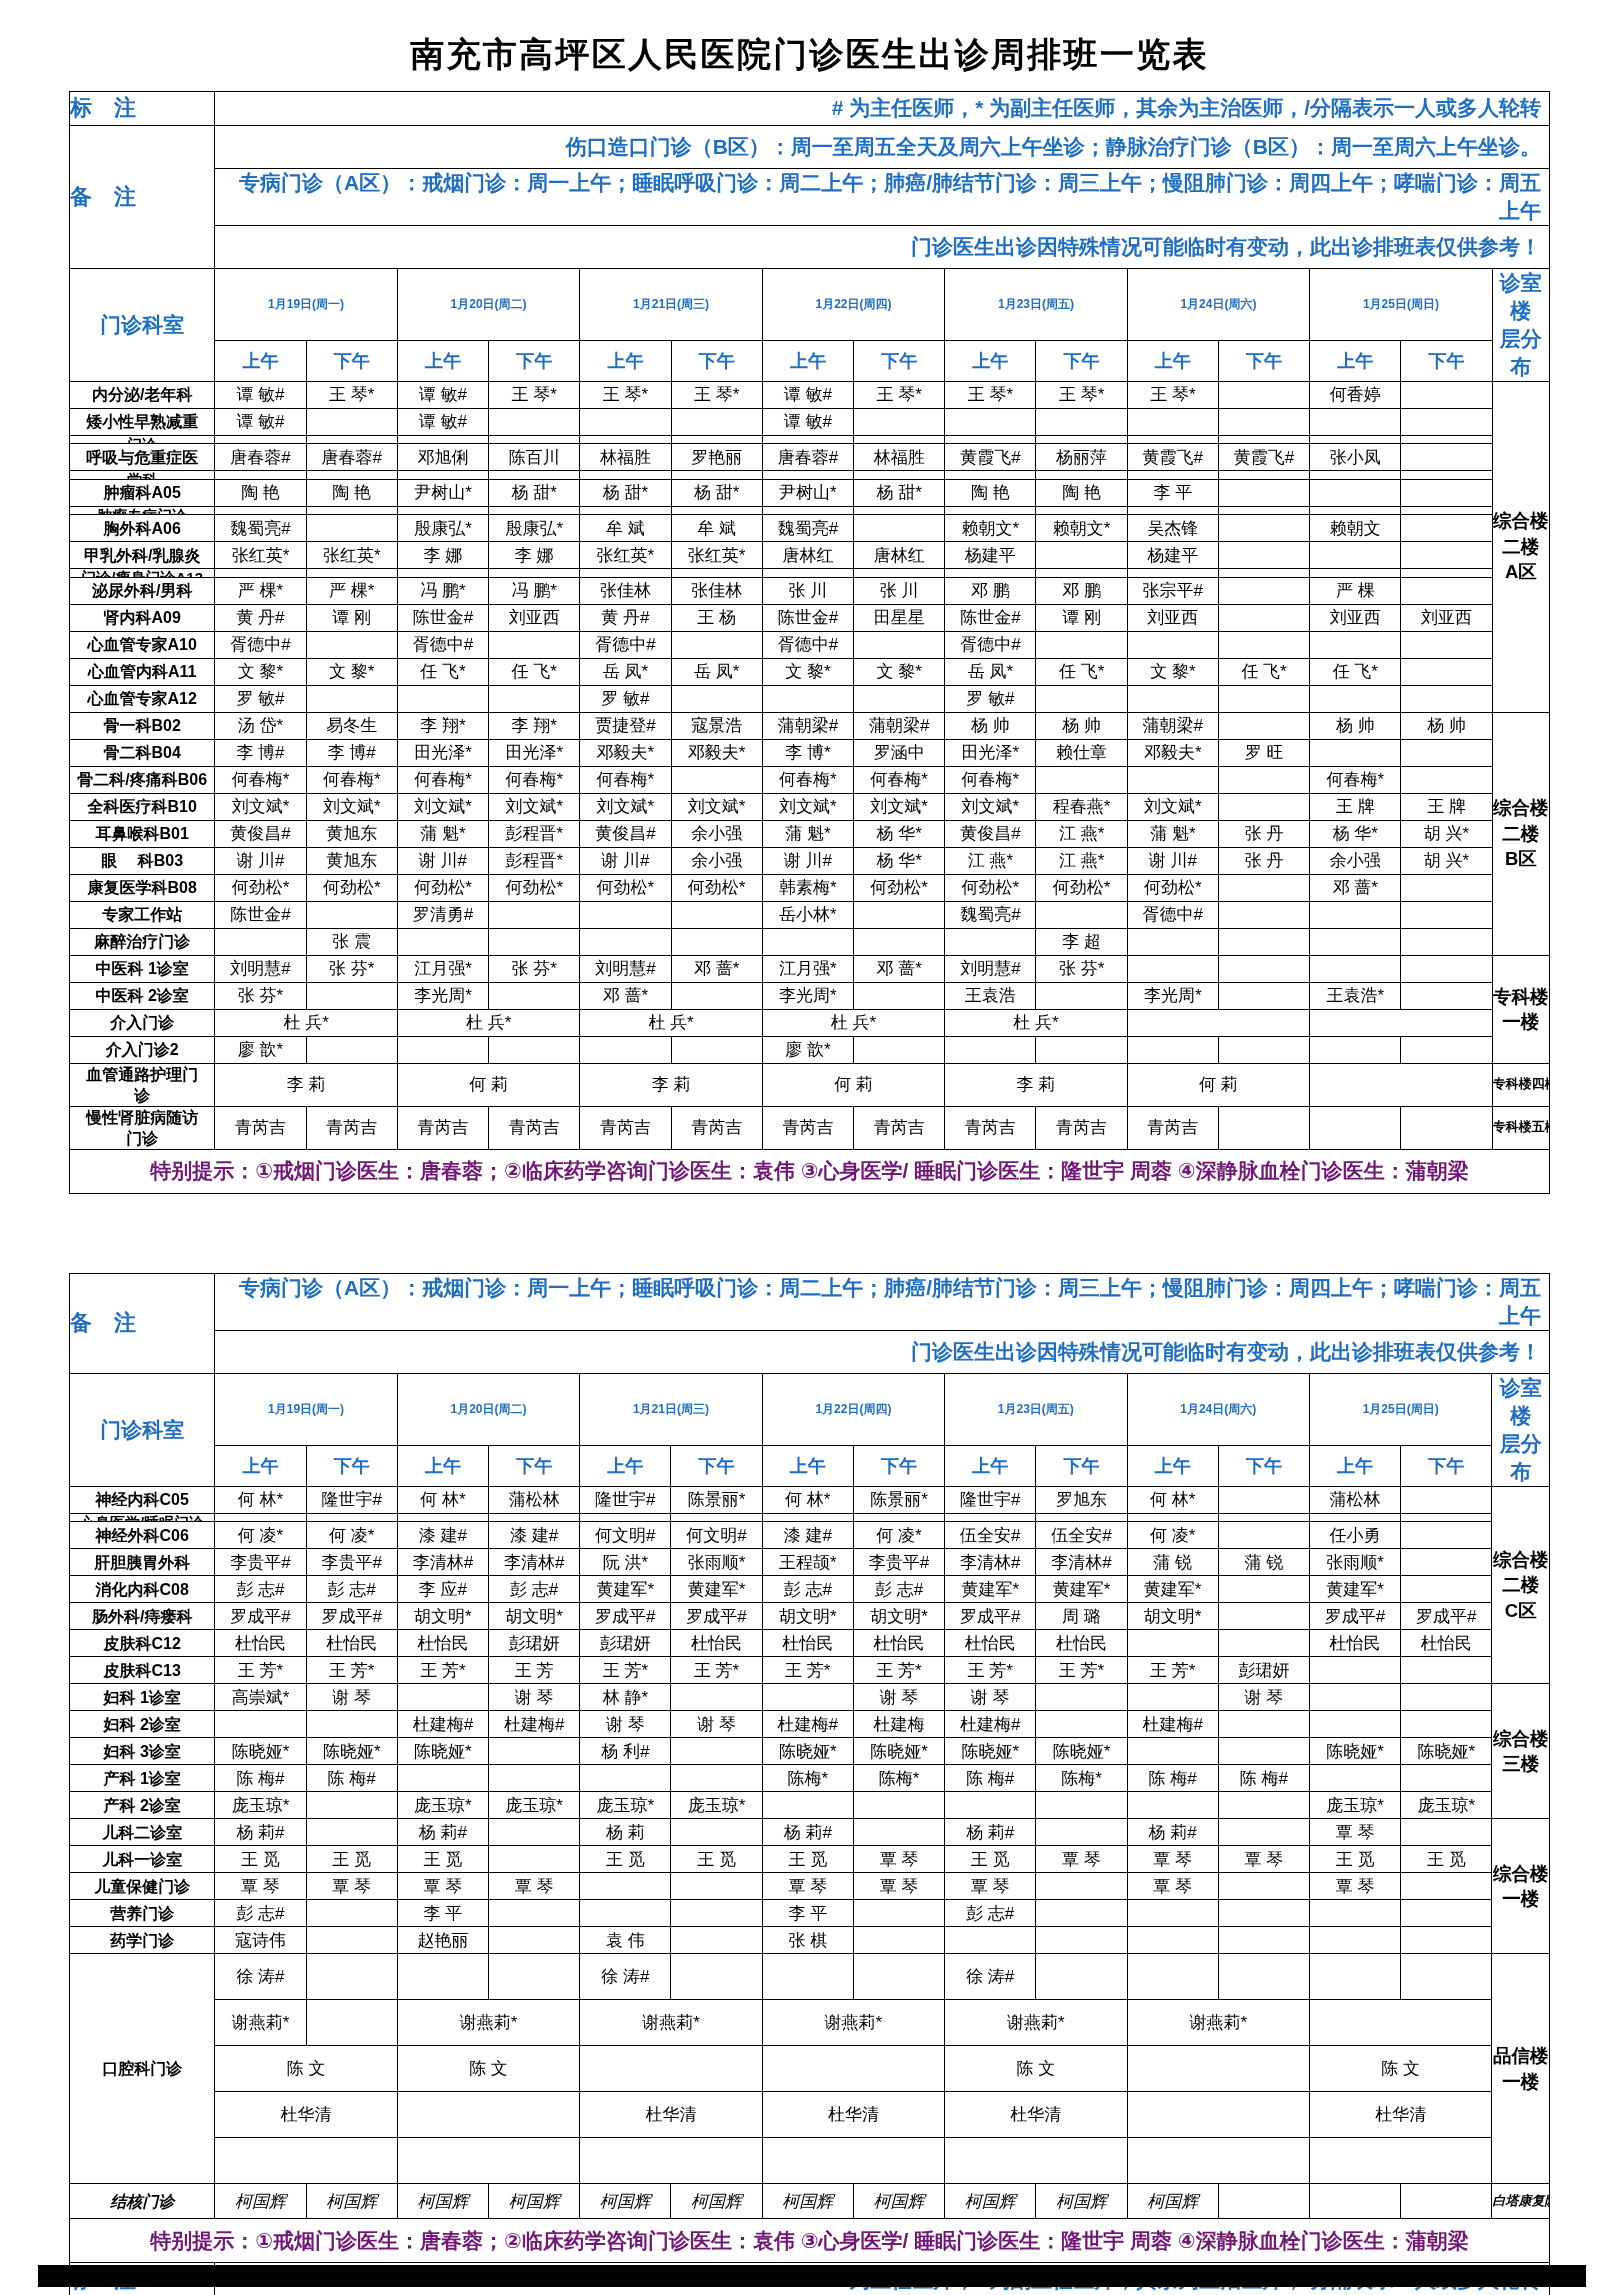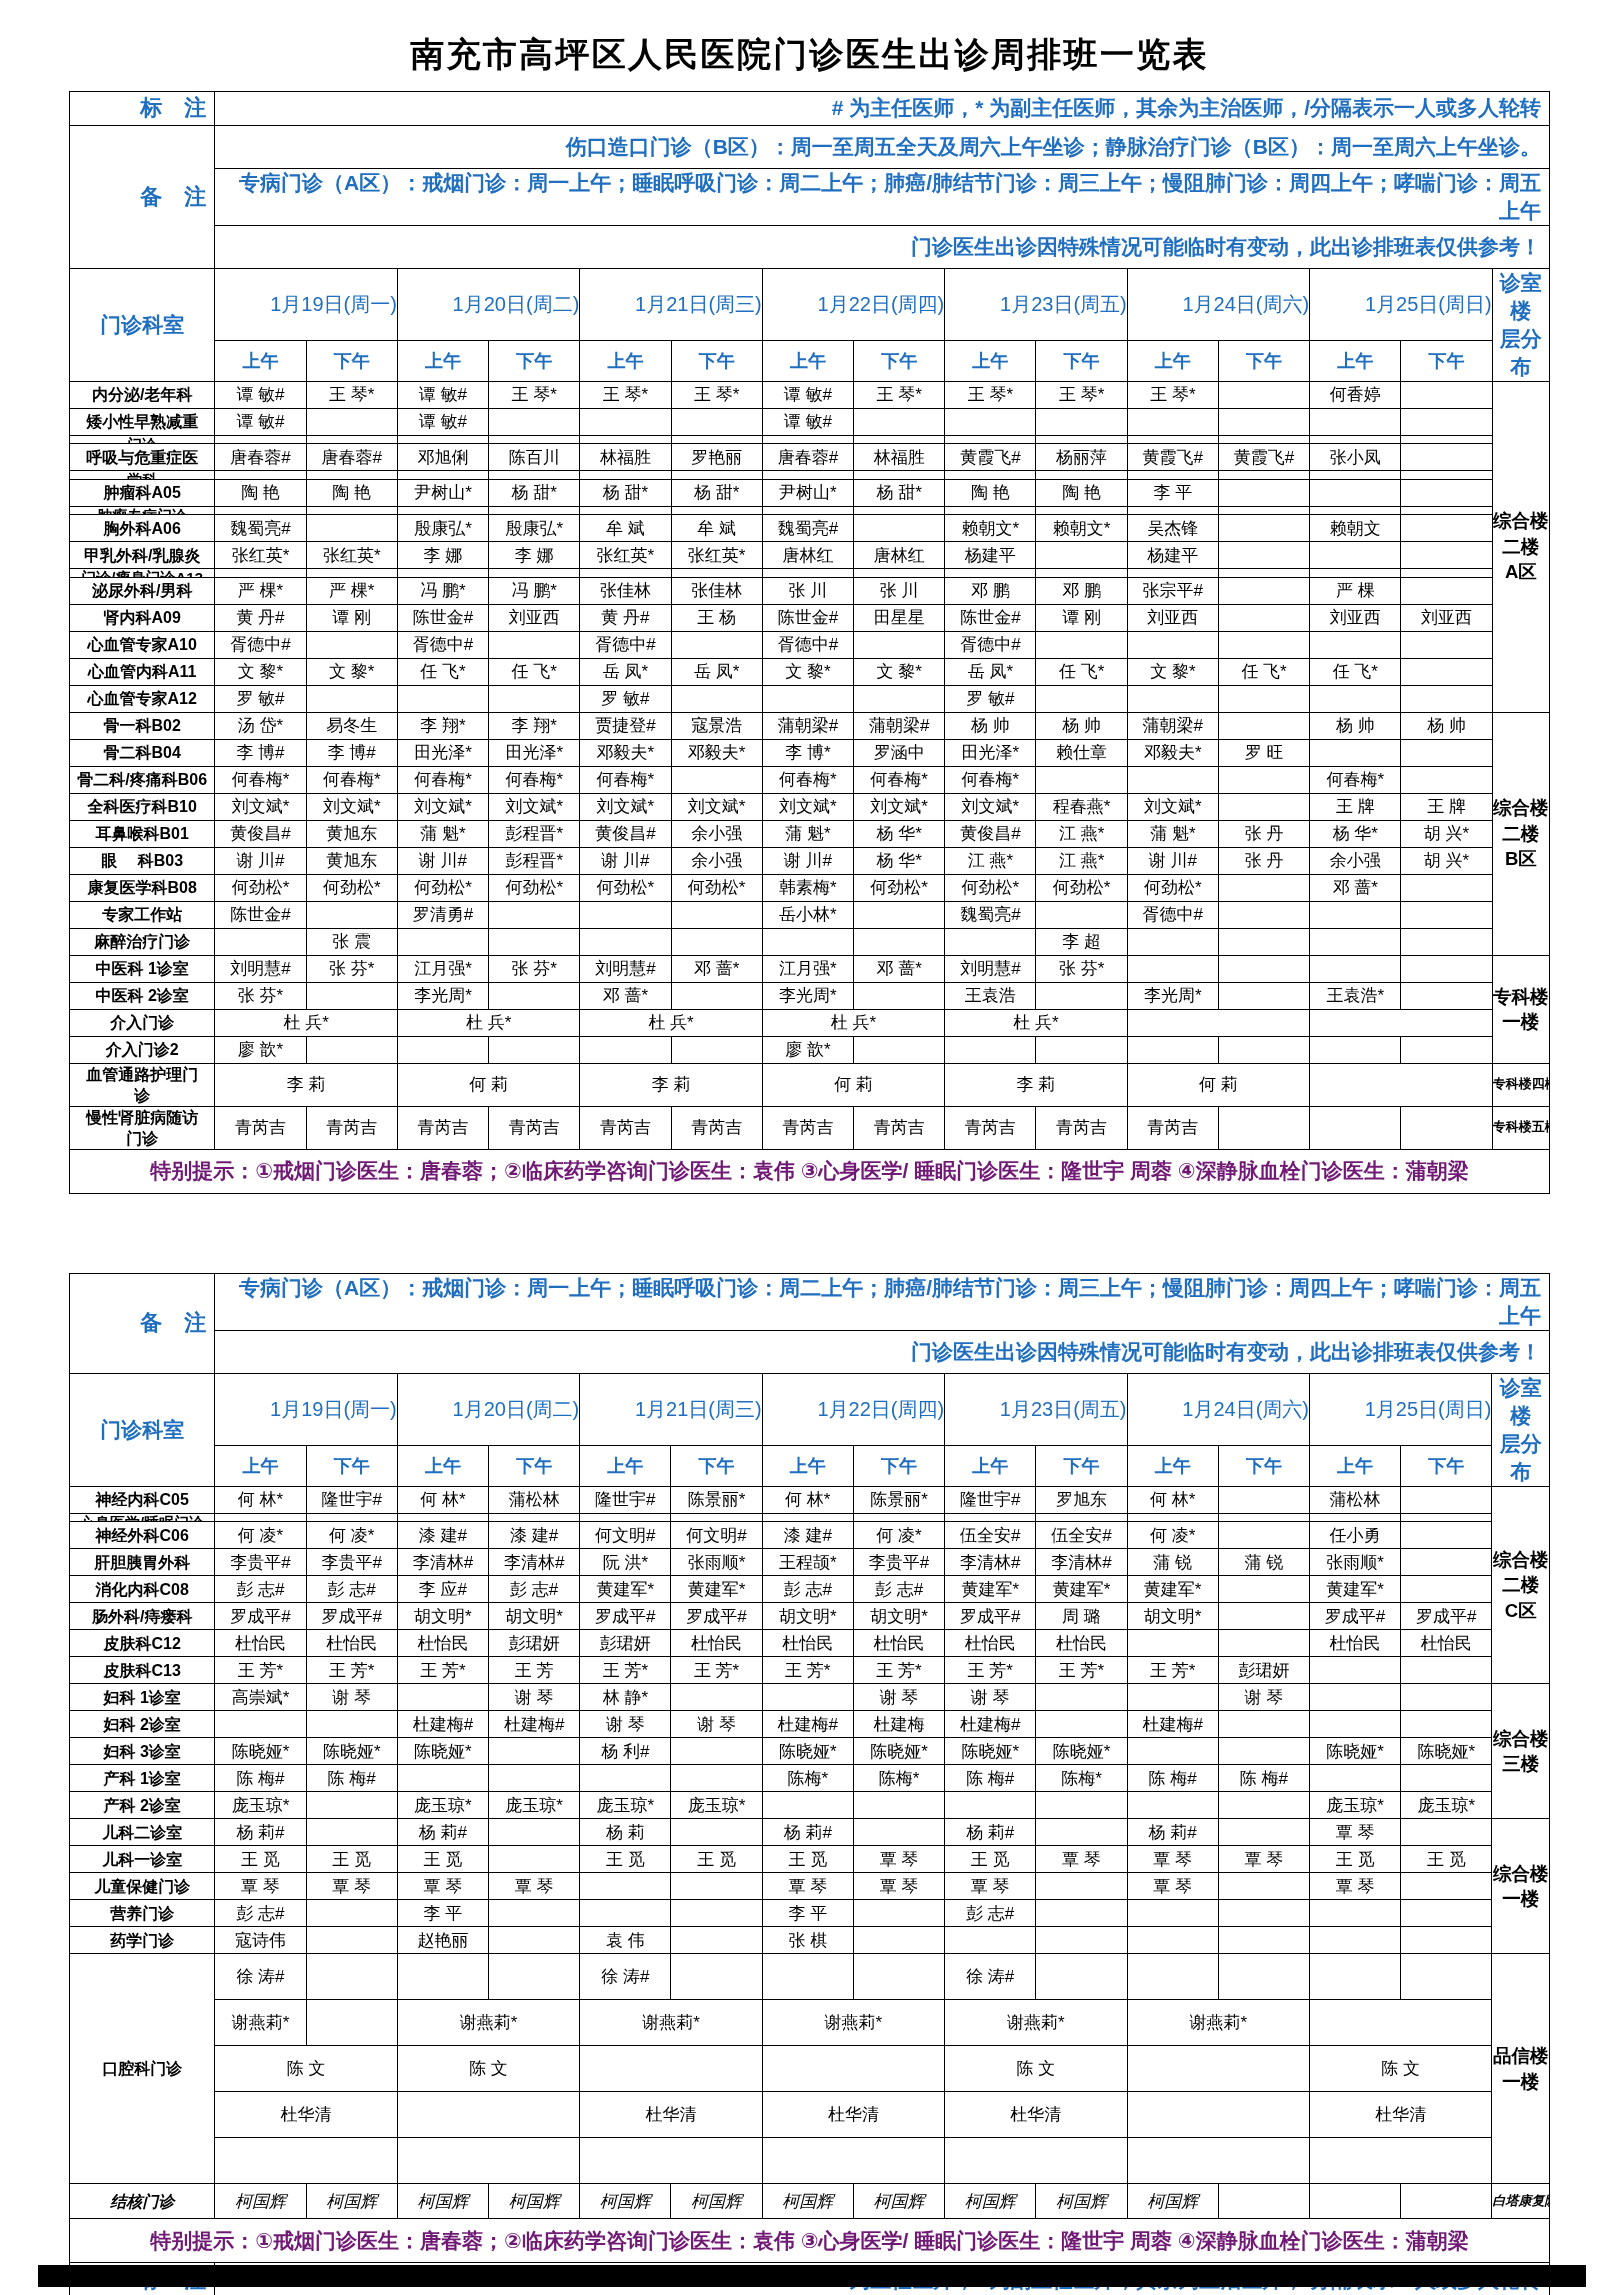--- a/index.html
+++ b/index.html
@@ -5,26 +5,26 @@
   :root { --blue:#1f6ebf; --ink:#000; }
   html,body{margin:0;padding:0;background:#fff;}
   .page{position:relative;width:1595px;height:2295px;background:#fff;
         font-family:"Liberation Sans","DejaVu Sans",sans-serif;color:#000;overflow:hidden;}
   .content{position:absolute;left:69px;top:32px;width:1481px;}
   .title{width:100%;text-align:center;font-size:34px;font-weight:bold;letter-spacing:2.3px;
          color:#000;margin-bottom:12.7px;}
   table{border-collapse:collapse;table-layout:fixed;width:1481px;}
   table{border:1.7px solid #000;}
   td{border:0.6px solid #000;padding:0;overflow:hidden;vertical-align:middle;}
-  td.notelab{font-size:22px;font-weight:bold;color:var(--blue);text-align:right;letter-spacing:8px;}
+  td.notelab{font-size:22px;font-weight:bold;color:var(--blue);text-align:left;letter-spacing:8px;}
   td.notetxt{font-size:21px;font-weight:bold;color:var(--blue);text-align:right;padding:0 8px;}
   tr.noterow{height:43px;}
   tr.noterow1{height:34px;}
   td.dept-h,td.floor-h{font-size:21px;font-weight:bold;color:var(--blue);text-align:center;white-space:pre-line;}
-  td.date{font-size:20px;font-weight:normal;color:var(--blue);text-align:right;}
+  td.date{font-size:12px;font-weight:bold;color:var(--blue);text-align:center;}
   td.ampm{font-size:18px;font-weight:bold;color:var(--blue);text-align:center;}
   tr.hdr1{height:49px;} tr.hdr2{height:28px;}
   tr.data{height:27px;} tr.oral{height:46px;} tr.tb{height:35px;font-style:italic;}
   tr.clip{height:7.5px;}
   td.dept{font-size:16px;font-weight:bold;text-align:center;white-space:nowrap;}
   td.dept .two{display:block;height:100%;overflow:hidden;line-height:21px;white-space:pre-line;}
   td.cell{font-size:17px;text-align:center;white-space:nowrap;}
   td.floor{font-size:18.5px;text-align:center;white-space:pre-line;line-height:25.5px;font-weight:bold;}
   td.floor.small{font-size:13px;line-height:12.7px;font-weight:bold;white-space:nowrap;}
   tr.clip td{height:7.5px;}

